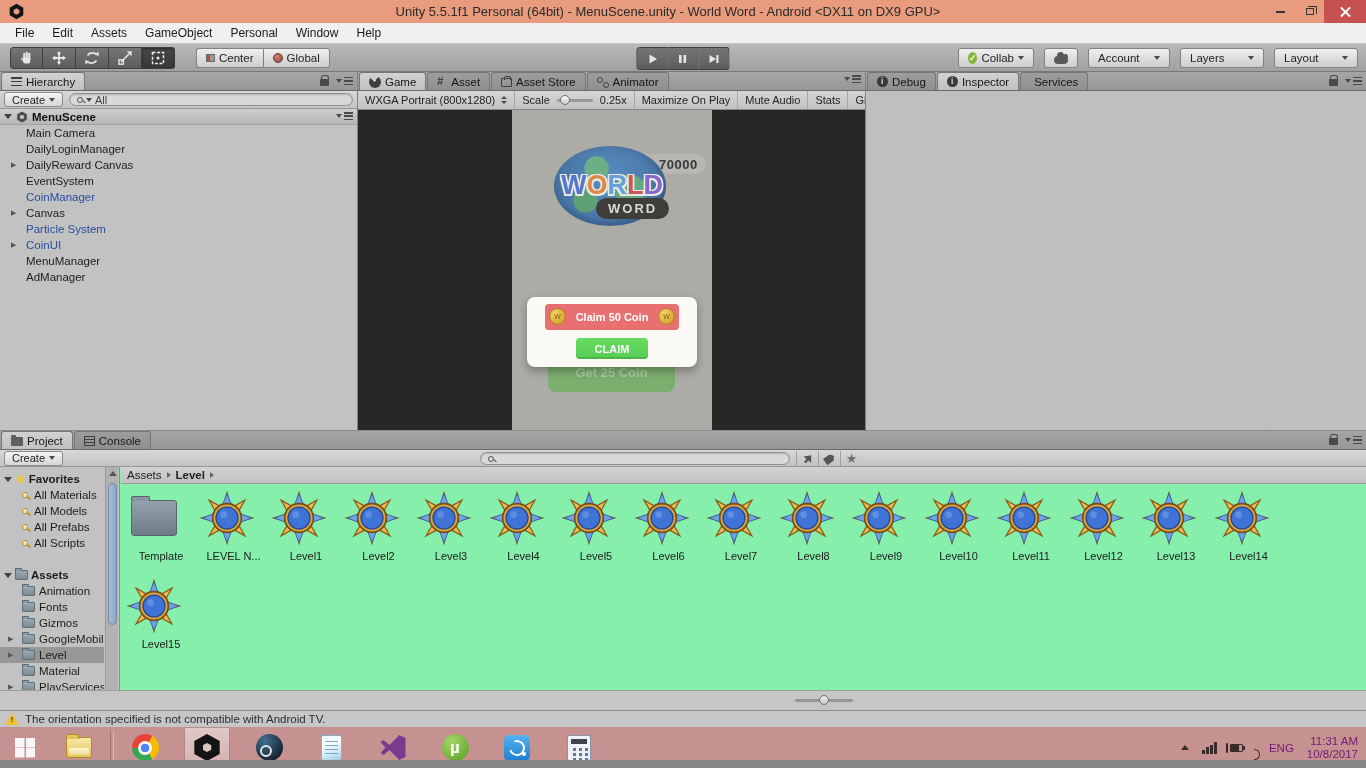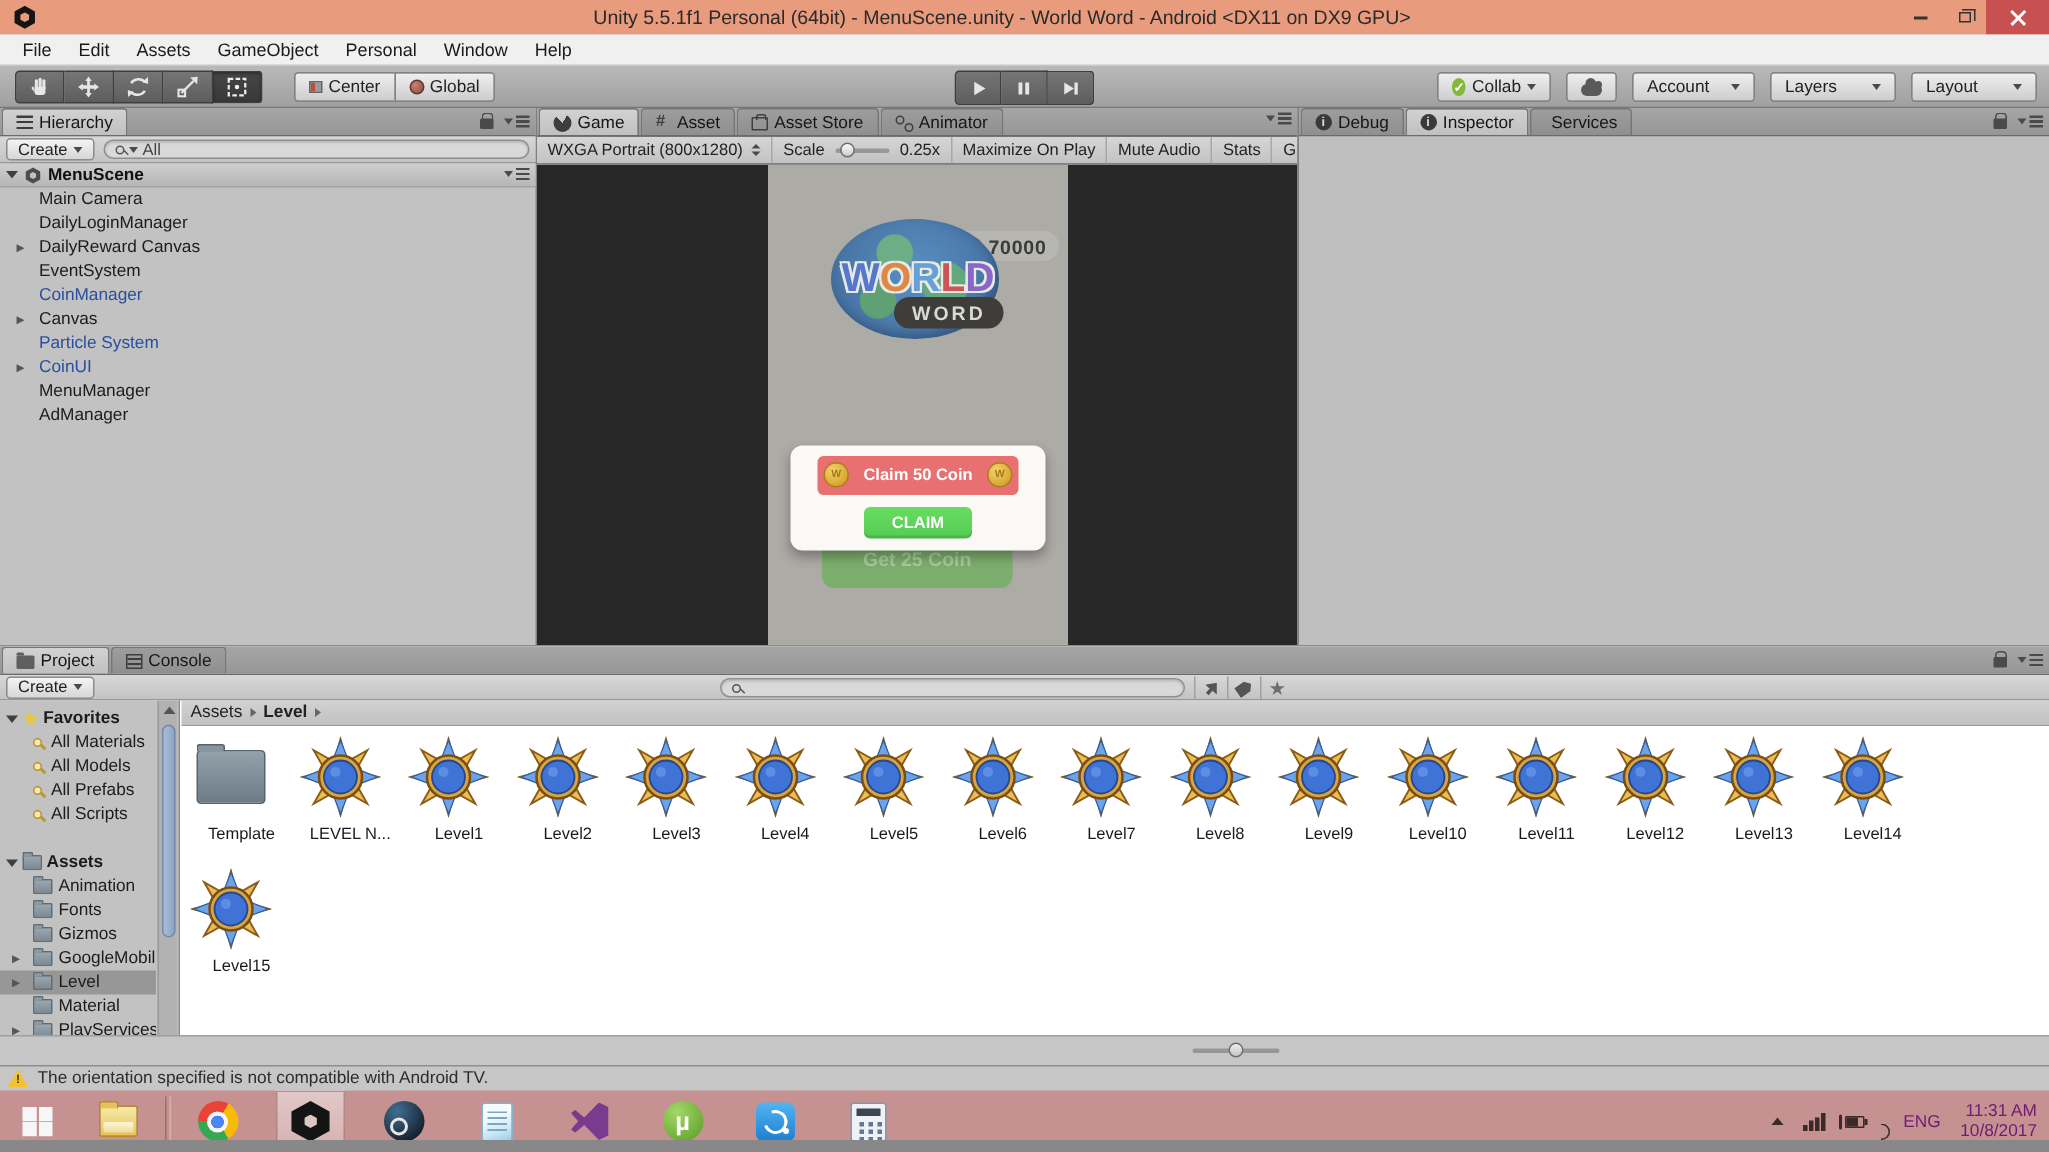--- a/index.html
+++ b/index.html
@@ -128,21 +128,21 @@
   .claim-btn{margin:8px auto 0;width:72px;height:21px;background:linear-gradient(var(--claim_green,#68dc60),#55cc55);border-radius:4px;color:#fff;font-weight:bold;font-size:11px;display:flex;align-items:center;justify-content:center;box-shadow:inset 0 -2px 0 rgba(0,0,0,.12);}
   .blue-btn{position:absolute;left:33px;top:198px;width:133px;height:37px;background:var(--panel_blue,#5d81b4);border-radius:8px;z-index:1;}
   .blue-btn::after{content:"";position:absolute;left:64px;top:17px;width:5px;height:5px;border-radius:50%;background:rgba(255,255,255,.85);}
   .getcoin-btn{position:absolute;left:36px;top:242px;width:127px;height:40px;background:var(--getcoin_green,#7cae6e);border-radius:8px;color:#a9c99e;font-weight:bold;font-size:13px;display:flex;align-items:center;justify-content:center;z-index:1;}
 
   
   #inspector{left:865px;top:72px;right:0;height:358px;background:#bfbfbf;border-left:1px solid #808080;}
   .insp-body{position:absolute;left:0;top:19px;right:0;bottom:0;background:#bfbfbf;}
 
   
-  #project{left:0;top:430px;width:1366px;height:280px;background:#ffffff;border-top:1px solid #8a8a8a;}
+  #project{left:0;top:430px;width:1366px;height:280px;background:#86efac;border-top:1px solid #8a8a8a;}
   .proj-subbar{height:17px;}
   .proj-search{position:absolute;left:480px;top:2px;width:310px;}
   .filter-btns{position:absolute;left:796px;top:1px;display:flex;height:15px;}
   .fbtn{width:22px;display:flex;align-items:center;justify-content:center;border-left:1px solid #a0a0a0;}
   .type-ic{width:10px;height:10px;background:#555;clip-path:polygon(50% 0,100% 60%,62% 60%,62% 100%,38% 100%,38% 60%,0 60%);transform:rotate(40deg);}
   .label-ic{width:11px;height:8px;background:#555;clip-path:polygon(0 0,70% 0,100% 50%,70% 100%,0 100%);transform:rotate(-35deg);}
   .star-ic{color:#6f6f6f;font-size:13px;line-height:13px;}
   .proj-body{position:absolute;left:0;top:36px;right:0;bottom:0;}
   .proj-left{position:absolute;left:0;top:0;width:120px;bottom:0;background:#c2c2c2;border-right:1px solid #8e8e8e;overflow:hidden;font-size:11.5px;color:#1c1c1c;padding-top:4px;}
   .side-hdr{height:16px;display:flex;align-items:center;gap:3px;font-weight:bold;padding-left:4px;}

